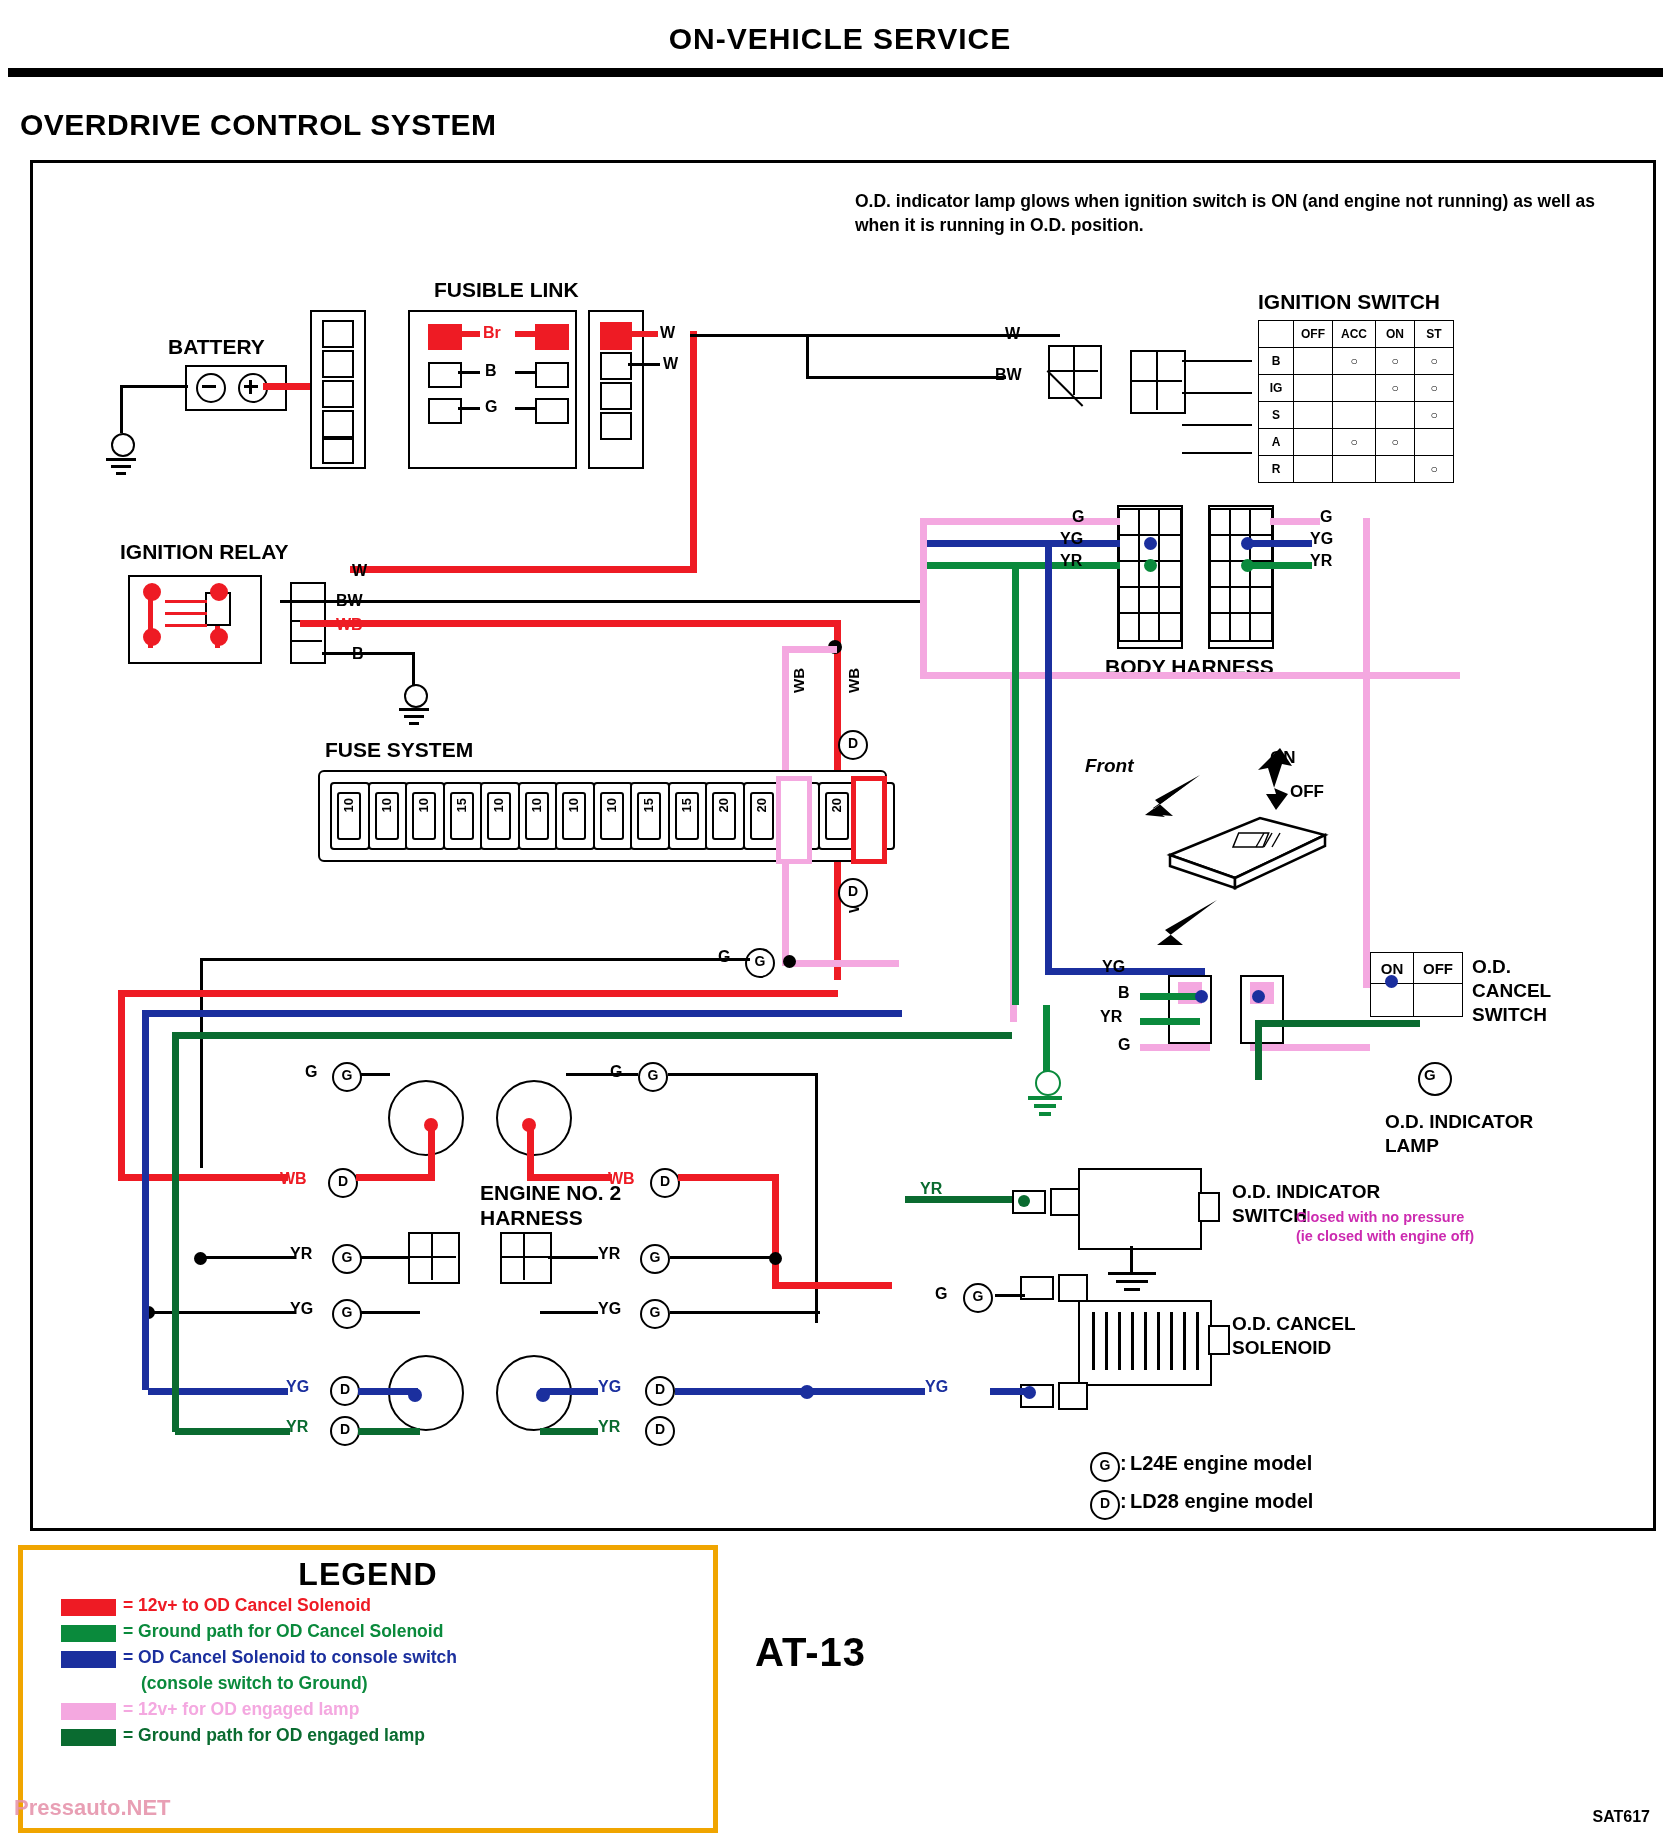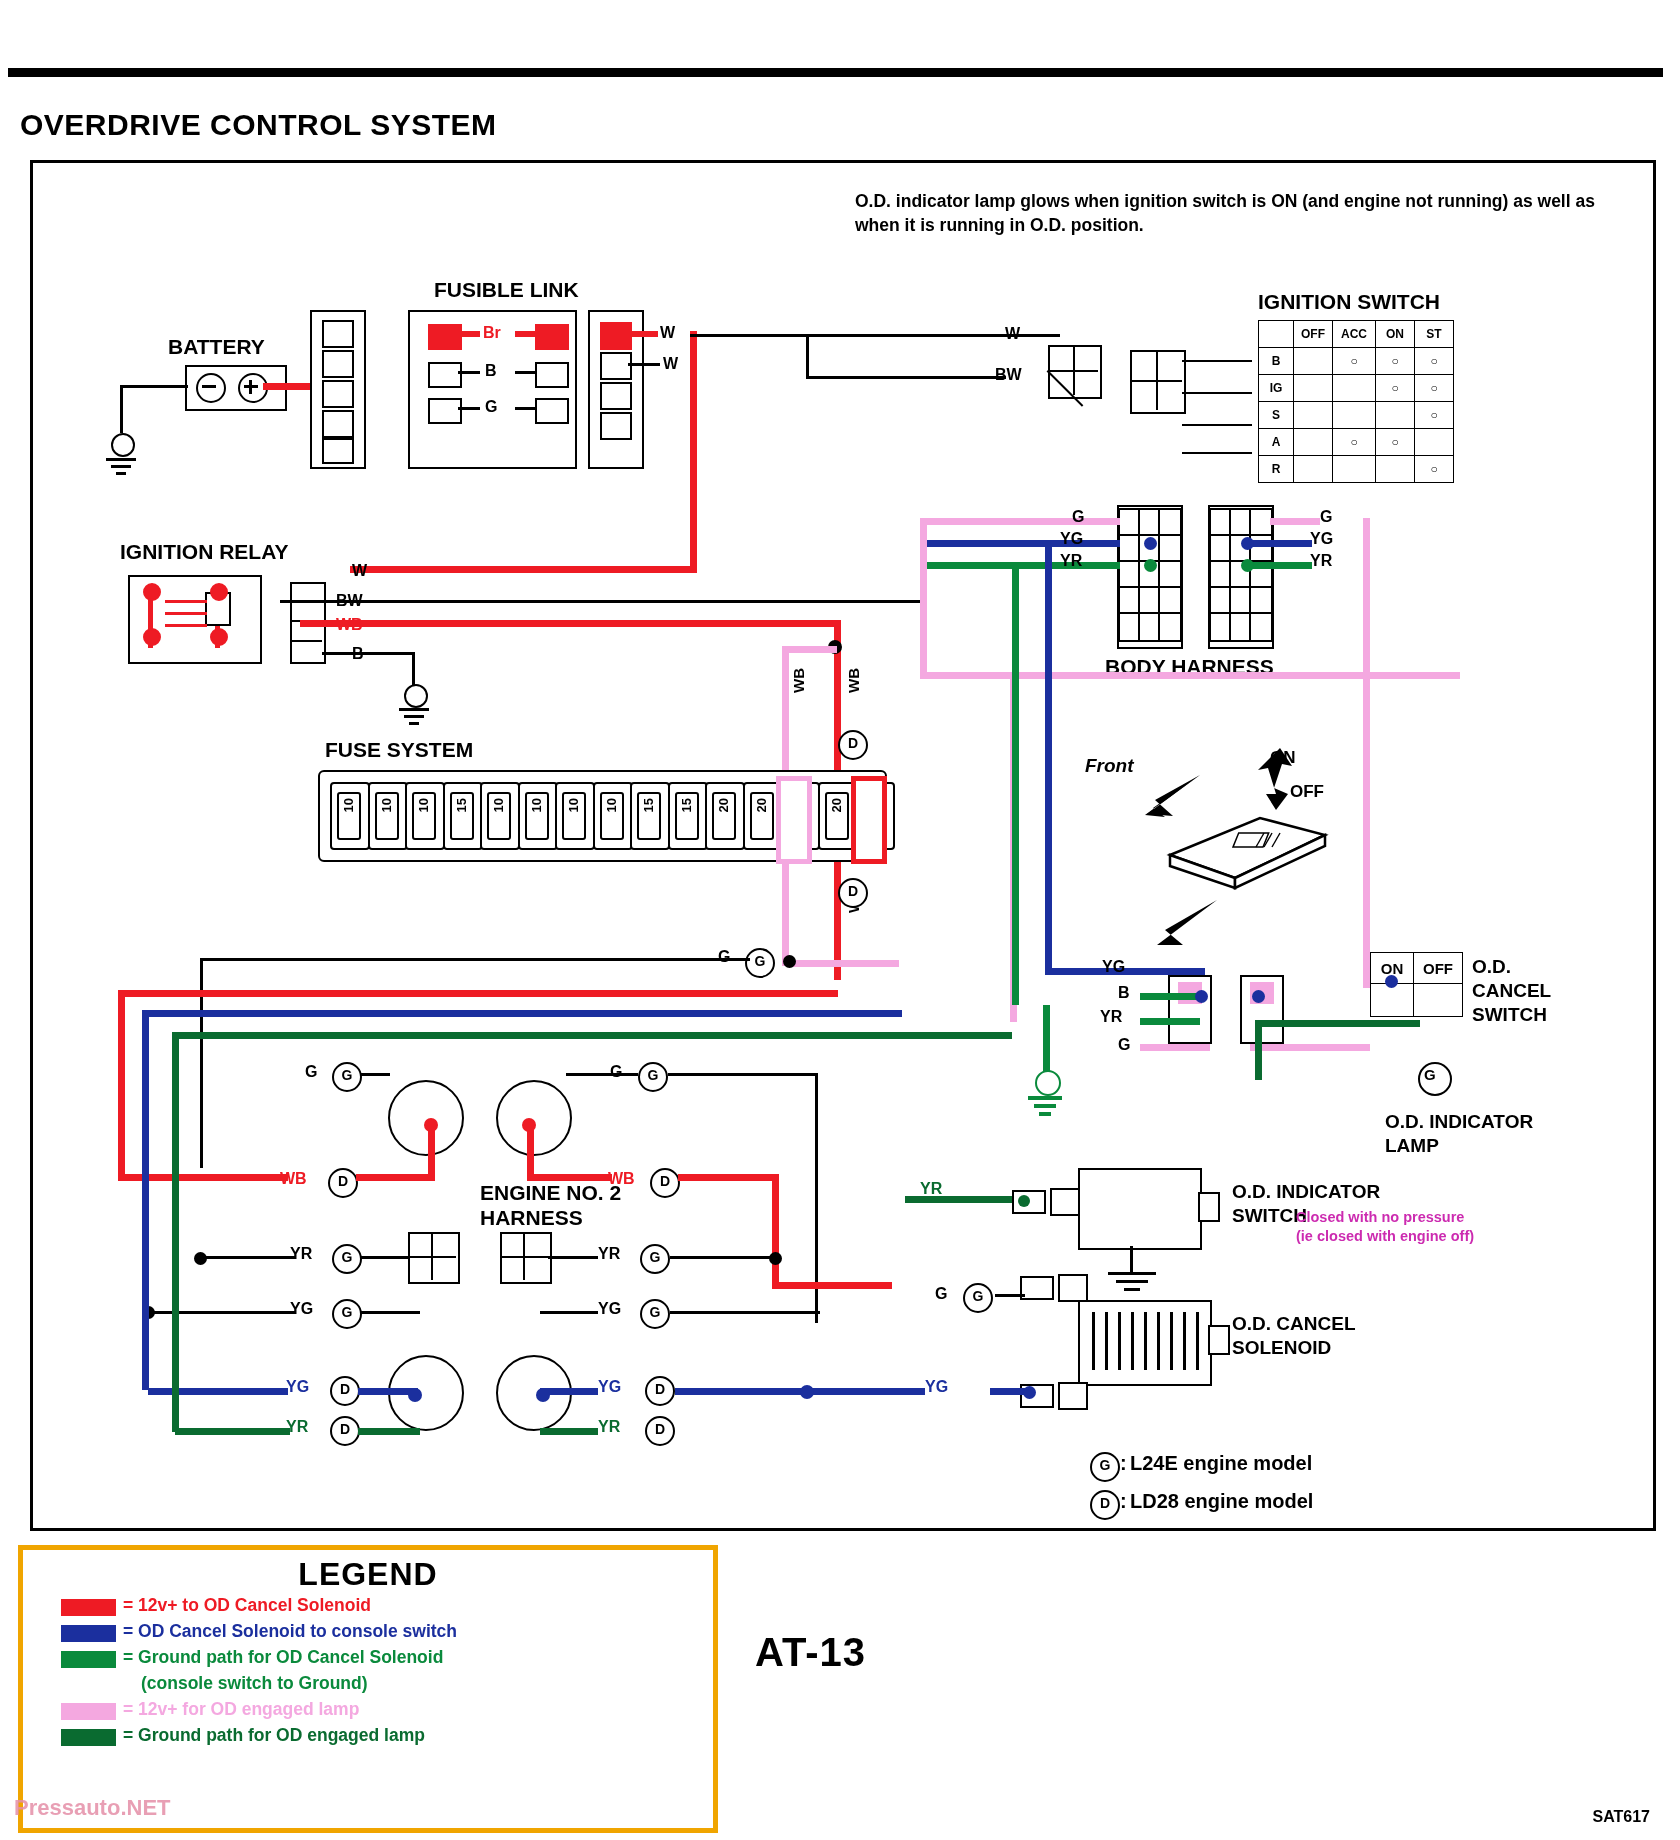--- a/index.html
+++ b/index.html
@@ -51,20 +51,21 @@
   .tbl{border-collapse:collapse;position:absolute;}
   .tbl td{border:1.6px solid #000;font-size:12px;font-weight:bold;text-align:center;padding:0;}
 
   .pinkNote{position:absolute;font-size:14.5px;font-weight:bold;color:#cc2bb0;line-height:1.3;}
 </style>
 </head>
 <body>
 
 <div class="page">
 
+  <div class="hdr-title">ON-VEHICLE SERVICE</div>
   <div class="hdr-rule"></div>
   <div class="sec-title">OVERDRIVE CONTROL SYSTEM</div>
 
   <div class="frame"></div>
 
   <div class="note">O.D. indicator lamp glows when ignition switch is ON (and engine not running) as well as when it is running in O.D. position.</div>
 
   <div class="lbl big" style="left:168px;top:335px;">BATTERY</div>
   <div class="bx" style="left:185px;top:365px;width:98px;height:42px;"></div>
   <div class="circ" style="left:196px;top:373px;width:26px;height:26px;"></div>
@@ -578,26 +579,26 @@
   <div class="sat">SAT617</div>
 
   <div class="legend">
     <h2>LEGEND</h2>
     <div id="legend-rows">
         <div class="lg-row">
           <div class="swatch" style="background: rgb(238, 27, 36); top: 4px;"></div>
           <div class="lg-txt" style="top: 0px; color: rgb(238, 27, 36);">= 12v+ to OD Cancel Solenoid</div>
         </div>
         <div class="lg-row">
+          <div class="swatch" style="background: rgb(10, 138, 60); top: 4px;"></div>
+          <div class="lg-txt" style="top: 0px; color: rgb(10, 138, 60);">= Ground path for OD Cancel Solenoid</div>
+        </div>
+        <div class="lg-row">
           <div class="swatch" style="background: rgb(27, 47, 158); top: 4px;"></div>
           <div class="lg-txt" style="top: 0px; color: rgb(27, 47, 158);">= OD Cancel Solenoid to console switch</div>
-        </div>
-        <div class="lg-row">
-          <div class="swatch" style="background: rgb(10, 138, 60); top: 4px;"></div>
-          <div class="lg-txt" style="top: 0px; color: rgb(10, 138, 60);">= Ground path for OD Cancel Solenoid</div>
         </div>
         <div class="lg-row">
           <div class="lg-txt ind" style="top: 0px; color: rgb(10, 138, 60);">(console switch to Ground)</div>
         </div>
         <div class="lg-row">
           <div class="swatch" style="background: rgb(244, 168, 224); top: 4px;"></div>
           <div class="lg-txt" style="top: 0px; color: rgb(244, 168, 224);">= 12v+ for OD engaged lamp</div>
         </div>
         <div class="lg-row">
           <div class="swatch" style="background: rgb(10, 107, 48); top: 4px;"></div>

